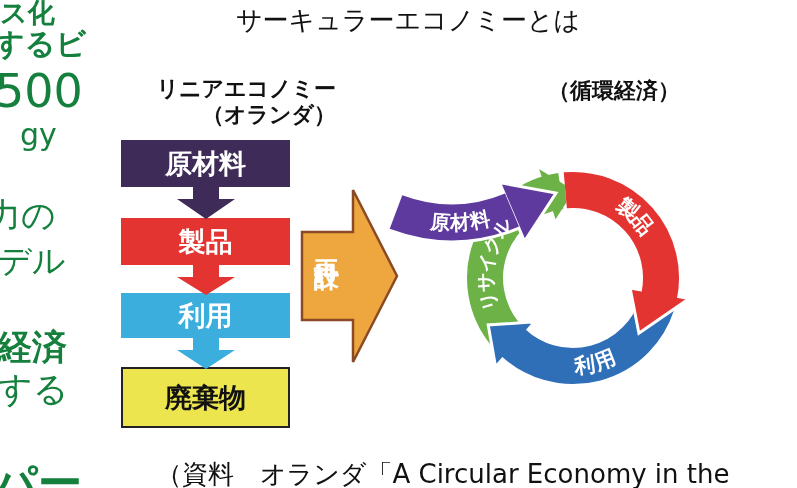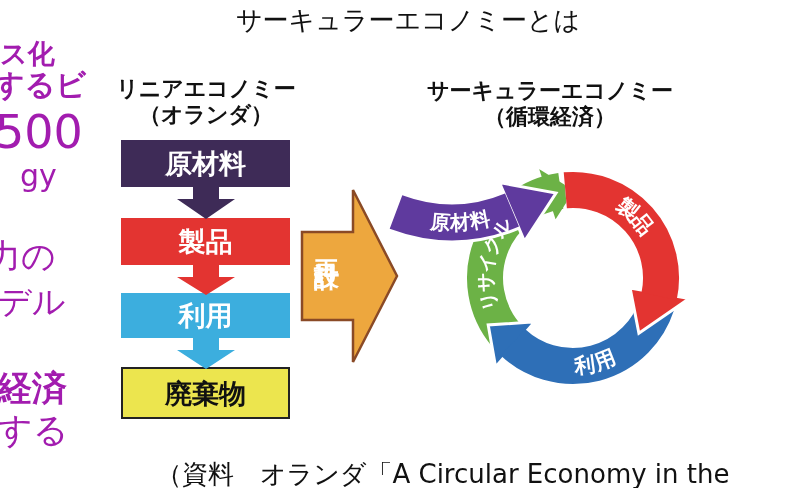--- a/index.html
+++ b/index.html
@@ -6,54 +6,54 @@
   #screen {
     position: relative;
     width: 797px;
     height: 488px;
     background: #ffffff;
     overflow: hidden;
     font-family: "DejaVu Sans", "Liberation Sans", sans-serif;
     color: #111;
   }
   .abs { position: absolute; }
-  .frag { line-height: 1; white-space: nowrap; color: #a21caf; margin-top: 41px; }
+  .frag { line-height: 1; white-space: nowrap; color: #15803d; }
 
   
   .frag0 { left: 0px;   top: -1px;  font-size: 27px; font-weight: 700; }
   .frag1 { left: -6px;  top: 29px;  font-size: 30px; font-weight: 700; }
   .frag2 { left: -5px;  top: 68px;  font-size: 46px; }
   .frag3 { left: 0px;   top: 120px; font-size: 30px; padding-left: 20px; }
   .frag4 { left: -13px; top: 198px; font-size: 34px; }
   .frag5 { left: -2px;  top: 244px; font-size: 33px; }
   .frag6 { left: -3px;  top: 330px; font-size: 35px; font-weight: 700; }
   .frag7 { left: -3px;  top: 372px; font-size: 35px; }
   .frag8 { left: -7px;  top: 461px; font-size: 44px; font-weight: 700; }
 
   .toptitle {
     left: 236px; top: 6px;
     font-size: 26px; line-height: 1.1; white-space: nowrap;
   }
   .heading {
-    width: 260px; text-align: center;
+    width: 260px; text-align: right;
     font-size: 22px; font-weight: 700; line-height: 1.18; white-space: nowrap;
   }
   .head-linear   { left: 76px;  top: 76px; }
   .head-circular { left: 420px; top: 78px; }
 
   .stagebox {
     left: 121px; width: 169px; height: 47px;
     display: flex; align-items: center; justify-content: center;
     color: #fff; font-size: 27px; font-weight: 700;
     line-height: 1; box-sizing: border-box;
   }
   .box0 { top: 140px; }
   .box1 { top: 218px; }
   .box2 { top: 293px; height: 45px; }
-  .box3 { top: 367px; height: 52px; color: #111; border: 2px solid #222; }
+  .box3 { top: 367px; height: 61px; color: #111; border: 2px solid #222; }
 
   .redesign-label {
     left: 314px; top: 240px;
     writing-mode: vertical-rl; text-orientation: upright;
     color: #fff; font-size: 25px; font-weight: 700;
     letter-spacing: 2px; line-height: 1;
   }
   .caption {
     left: 156px; top: 460px;
     font-size: 26px; line-height: 1.15; white-space: nowrap;
@@ -76,21 +76,20 @@
   <div class="abs frag frag8">パー</div>
 
   <div class="abs toptitle">サーキュラーエコノミーとは</div>
 
   <div class="abs heading head-linear">
     <div>リニアエコノミー</div>
     <div>（オランダ）</div>
   </div>
 
   <div class="abs heading head-circular">
-    <div>サーキュラーエコノミー</div>
     <div>（循環経済）</div>
   </div>
 
   <div class="abs stagebox box0" style="background-color: rgb(62, 43, 87);">
     <span>原材料</span>
   </div>
   <div class="abs stagebox box1" style="background-color: rgb(227, 52, 49);">
     <span>製品</span>
   </div>
   <div class="abs stagebox box2" style="background-color: rgb(60, 174, 222);">

